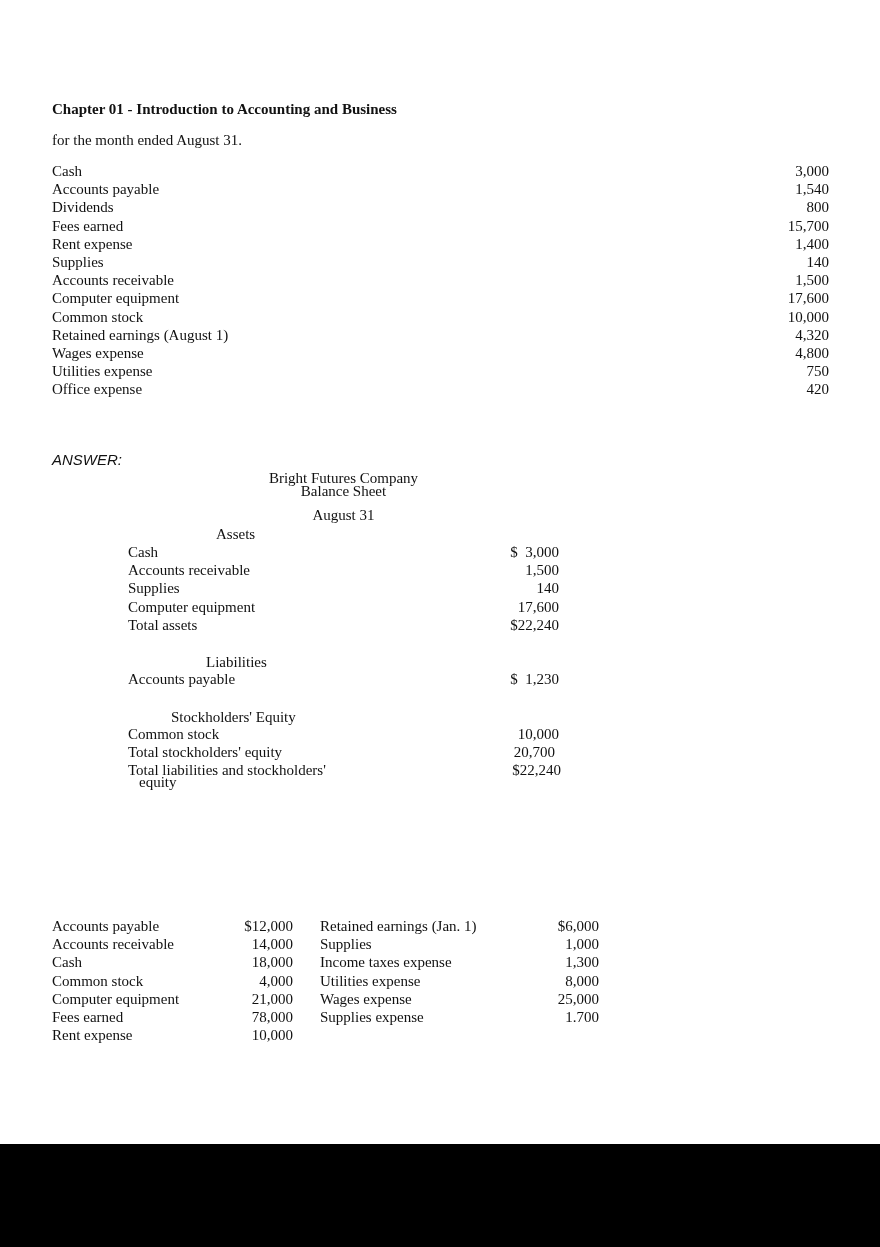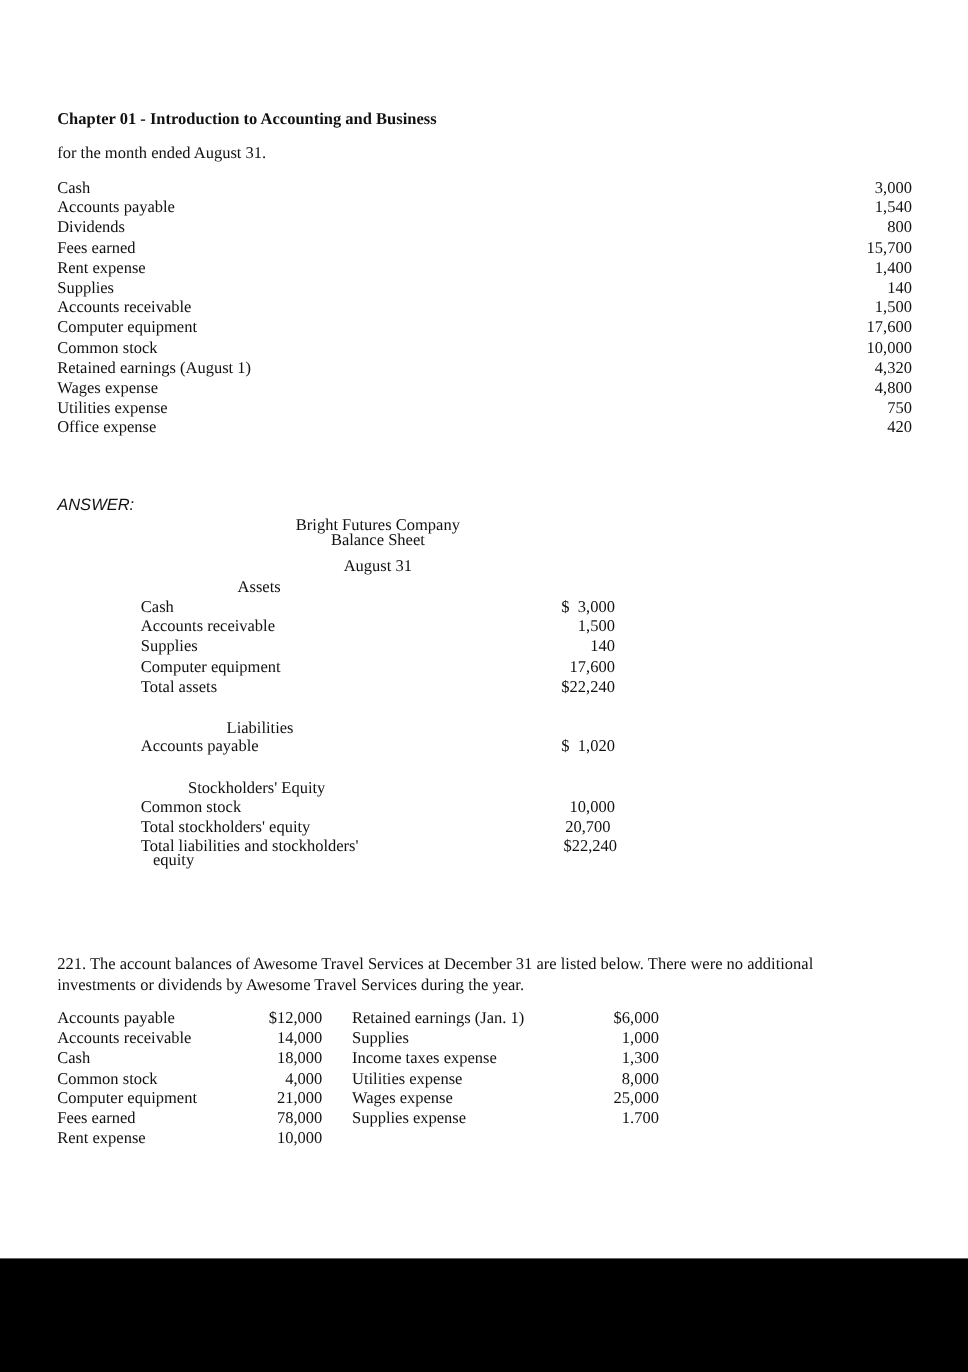--- a/index.html
+++ b/index.html
@@ -123,21 +123,21 @@
       <div class="bs-row">
           <span class="lbl">Total assets</span>
           <span class="val">$22,240</span>
         </div>
     </div>
 
     <div class="sec-head" style="left:206px; top:653px;">Liabilities</div>
     <div class="bs-block" style="top:670px;">
       <div class="bs-row">
           <span class="lbl">Accounts payable</span>
-          <span class="val" style="white-space:pre">$  1,020</span>
+          <span class="val" style="white-space:pre">$  1,230</span>
         </div>
     </div>
 
     <div class="sec-head" style="left:171px; top:708px;">Stockholders' Equity</div>
     <div class="bs-block" style="top:725px;">
       <div class="bs-row">
           <span class="lbl">Common stock</span>
           <span class="val">10,000</span>
         </div>
       <div class="bs-row">
@@ -145,21 +145,20 @@
           <span class="val" style="right:4px;">20,700</span>
         </div>
       <div class="bs-row" style="height:36px;">
         <span class="lbl">Total liabilities and stockholders'</span>
         <span class="lbl2">equity</span>
         <span class="val" style="right:-2px;">$22,240</span>
       </div>
     </div>
   </div>
 
-  <div class="q-text">221. The account balances of Awesome Travel Services at December 31 are listed below. There were no additional investments or dividends by Awesome Travel Services during the year.</div>
 
   <div class="grid-col" style="left:52px; width:241px;">
     <div class="g-row">
         <span class="lbl">Accounts payable</span>
         <span class="val">$12,000</span>
       </div>
     <div class="g-row">
         <span class="lbl">Accounts receivable</span>
         <span class="val">14,000</span>
       </div>

